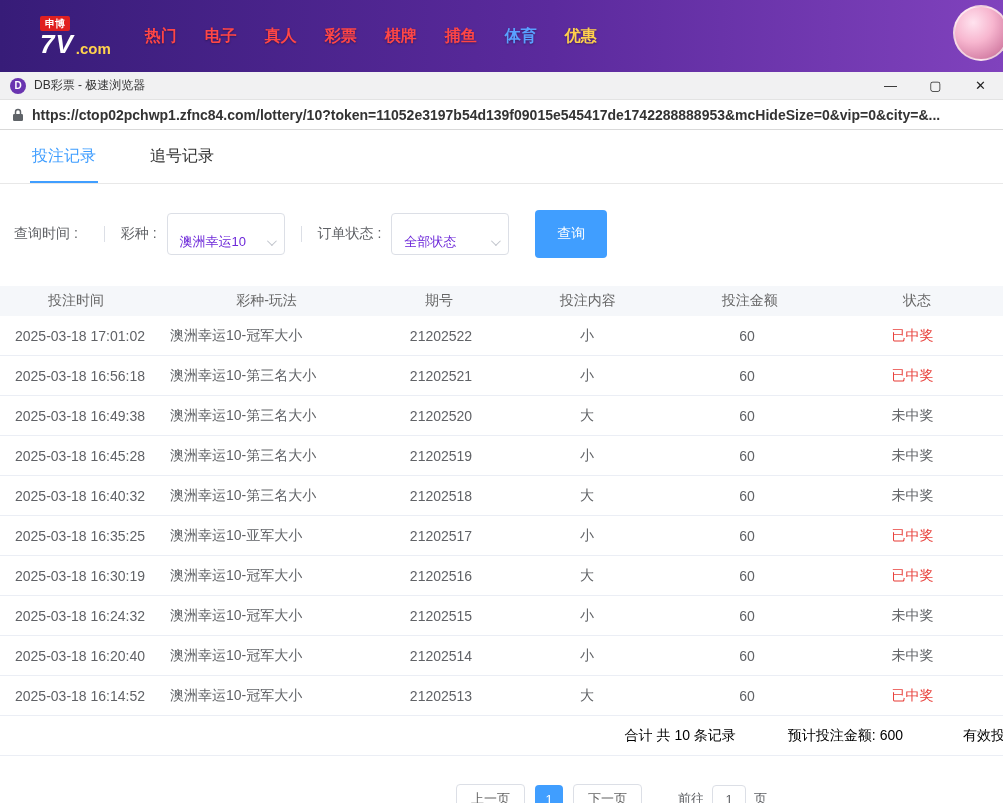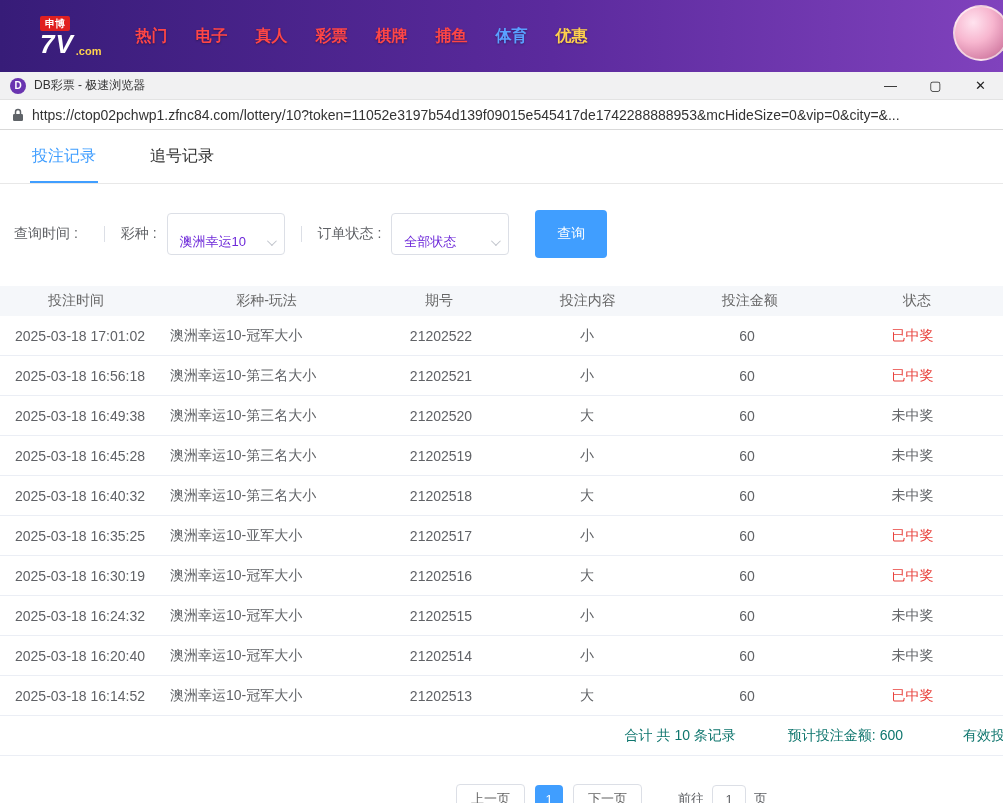--- a/index.html
+++ b/index.html
@@ -6,37 +6,37 @@
   html,body { width:1003px; height:803px; overflow:hidden; }
   body { font-family:"Liberation Sans","DejaVu Sans",sans-serif; font-size:14px; color:#333; background:#fff; }
 
   
   .topbar { height:72px; background:linear-gradient(90deg,#371c78 0%,#5b2a9d 55%,#8042bd 100%);
             display:flex; align-items:center; padding-left:40px; position:relative; }
   .logo { display:flex; flex-direction:column; align-items:flex-start; margin-right:34px; cursor:pointer; }
   .logo-badge { background:#e02020; color:#fff; font-size:10px; font-weight:bold; padding:1px 5px; border-radius:2px; line-height:1.3; }
   .logo-main-row { display:flex; align-items:flex-end; }
   .logo-main { color:#fff; font-size:26px; font-weight:bold; font-style:italic; line-height:1; letter-spacing:1px; }
-  .logo-suffix { color:#ffd24d; font-size:11px; font-weight:bold; margin-left:2px; }
+  .logo-suffix { color:#ffd24d; font-size:15px; font-weight:bold; margin-left:2px; }
   .top-nav { display:flex; align-items:center; gap:28px; }
   .nav-item { font-size:16px; font-weight:bold; cursor:pointer; text-shadow:0 1px 2px rgba(0,0,0,.35); }
   .avatar { position:absolute; right:-6px; top:5px; width:56px; height:56px; border-radius:50%;
             background:radial-gradient(circle at 35% 30%, #ffe3ef 0%, #f7b6cf 40%, #d783a8 75%, #9c5f82 100%);
             border:2px solid rgba(255,255,255,.6); }
 
   
   .titlebar { height:28px; background:#f1f1f2; display:flex; align-items:center; padding:0 0 0 10px; border-bottom:1px solid #e3e3e3; }
   .favicon { width:16px; height:16px; border-radius:50%; background:#6a35b0; color:#fff; font-size:10px; font-weight:bold;
              display:flex; align-items:center; justify-content:center; margin-right:8px; flex-shrink:0; }
   .win-title { font-size:12px; color:#333; flex:1; }
   .win-controls { display:flex; height:100%; }
   .win-btn { width:45px; height:100%; display:flex; align-items:center; justify-content:center; font-size:13px; color:#222; cursor:pointer; }
 
   
-  .urlbar { height:30px; background:#fff; display:flex; align-items:center; padding:0 12px; border-bottom:1px solid #d9d9d9; }
+  .urlbar { height:30px; background:#fff; display:flex; align-items:center; padding:0 12px; border-bottom:1px solid #d9d9d9;font-weight:bold; }
   .lock-icon { margin-right:8px; flex-shrink:0; display:flex; }
   .url-text { font-size:14px; color:#333; white-space:nowrap; overflow:hidden; text-overflow:ellipsis; }
 
   
   .content { background:#fff; }
 
   .tabs { display:flex; padding-left:30px; border-bottom:1px solid #e8e8e8; }
   .tab { font-size:16px; color:#333; padding:16px 2px 14px; margin-right:50px; cursor:pointer; border-bottom:2px solid transparent; }
   .tab.active { color:#409eff; border-bottom-color:#409eff; }
 
@@ -64,21 +64,21 @@
   .c-time   { width:160px; text-align:center; }
   .c-play   { width:220px; text-align:left; padding-left:10px; }
   .c-issue  { width:122px; text-align:center; }
   .c-content{ width:170px; text-align:center; }
   .c-amount { width:150px; text-align:center; }
   .c-status { width:181px; text-align:center; }
   .thead .c-play { text-align:center; padding-left:0; }
   .cell.won { color:#e8413c; }
 
   .summary { display:flex; justify-content:flex-end; align-items:center; height:40px; border-bottom:1px solid #ebeef5;
-             font-size:14px; color:#0f766e; overflow:hidden; }
+             font-size:14px; color:#000000; overflow:hidden; }
   .summary span { white-space:nowrap; }
   .sum-total { margin-right:52px; }
   .sum-expected { margin-right:60px; }
   .sum-valid { margin-right:-30px; }
 
   
   .pagination { display:flex; align-items:center; justify-content:center; margin-top:28px; position:relative; left:110px; font-size:13px; color:#606266; }
   .pg-btn { border:1px solid #dcdfe6; background:#fff; color:#666; border-radius:4px; padding:0 14px; height:30px;
             cursor:pointer; font-size:13px; font-family:inherit; }
   .pg-page { width:28px; height:28px; background:#409eff; color:#fff; border-radius:4px; display:flex; align-items:center;

